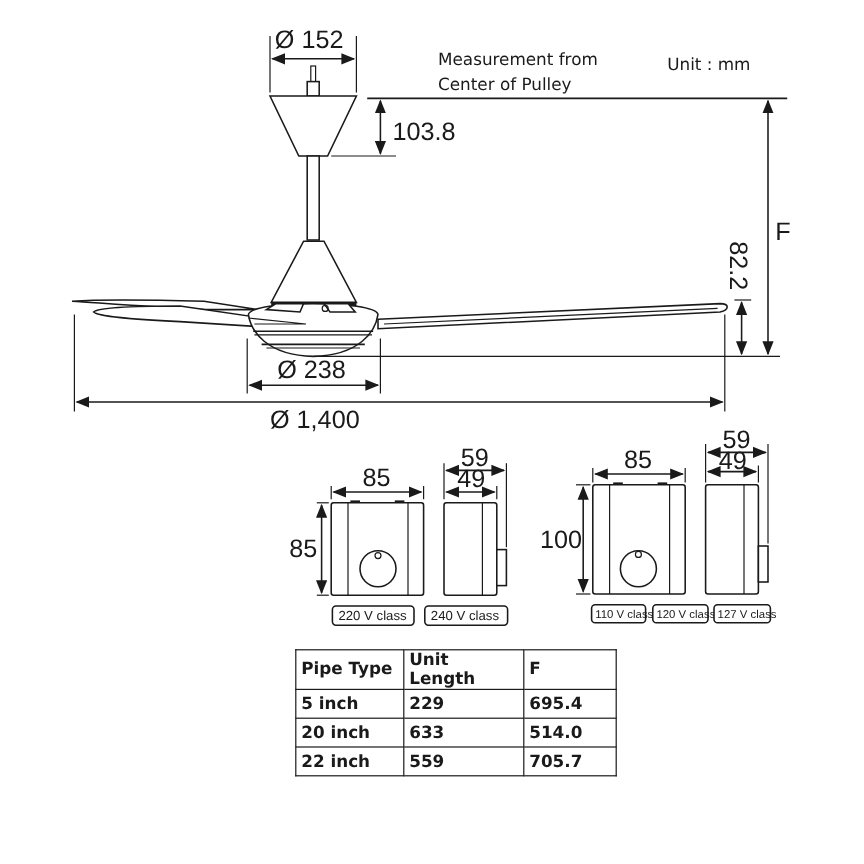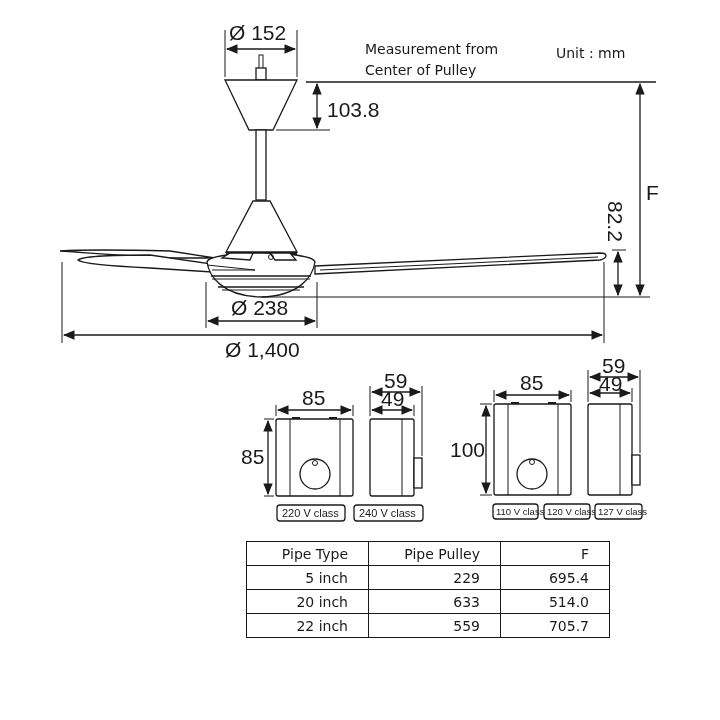--- a/index.html
+++ b/index.html
@@ -6,21 +6,21 @@
   body { width:720px; height:720px; position:relative; overflow:hidden; font-family:"Liberation Sans", sans-serif; color:#1a1a1a; }
   svg { position:absolute; left:0; top:0; }
   .ln { stroke:#1a1a1a; stroke-width:1.3; fill:none; }
   .thin { stroke:#1a1a1a; stroke-width:1; fill:none; }
   .fill-w { fill:#ffffff; stroke:#1a1a1a; stroke-width:1.3; }
   .dimtxt { font-family:"Liberation Sans", sans-serif; font-size:21px; fill:#1a1a1a; }
   .note { font-family:"DejaVu Sans", sans-serif; font-size:14px; fill:#1a1a1a; }
   .lbl { font-family:"Liberation Sans", sans-serif; font-size:11px; fill:#1a1a1a; }
   .lblsm { font-family:"Liberation Sans", sans-serif; font-size:9.5px; fill:#1a1a1a; }
   table.spec { position:absolute; left:246px; top:541px; border-collapse:collapse; font-family:"DejaVu Sans", sans-serif; font-size:14px; }
-  table.spec td, table.spec th { border:1.5px solid #1a1a1a; height:23px; padding:0 20px; text-align:right; font-weight:normal; }
+  table.spec td, table.spec th { border:1.5px solid #1a1a1a; height:23px; padding:0 4px; text-align:left; font-weight:bold; }
   table.spec th:nth-child(1), table.spec td:nth-child(1) { width:81px; }
   table.spec th:nth-child(2), table.spec td:nth-child(2) { width:91px; }
   table.spec th:nth-child(3), table.spec td:nth-child(3) { width:68px; }
 </style>
 </head>
 <body>
 
 <svg width="720" height="720" viewBox="0 0 720 720">
   <defs>
     <marker id="ah" viewBox="0 0 10 10" refX="9" refY="5" markerWidth="9" markerHeight="9" orient="auto-start-reverse">
@@ -185,21 +185,21 @@
       <rect x="595" y="504" width="47" height="15" rx="3" class="fill-w"></rect>
       <text class="lblsm" x="598" y="515">127 V class</text>
     </g>
   </g>
 </svg>
 
 <table class="spec">
   <thead>
     <tr>
       <th>Pipe Type</th>
-      <th>Pipe Pulley</th>
+      <th>Unit Length</th>
       <th>F</th>
     </tr>
   </thead>
   <tbody>
     <tr>
       <td>5 inch</td>
       <td>229</td>
       <td>695.4</td>
     </tr>
     <tr>

